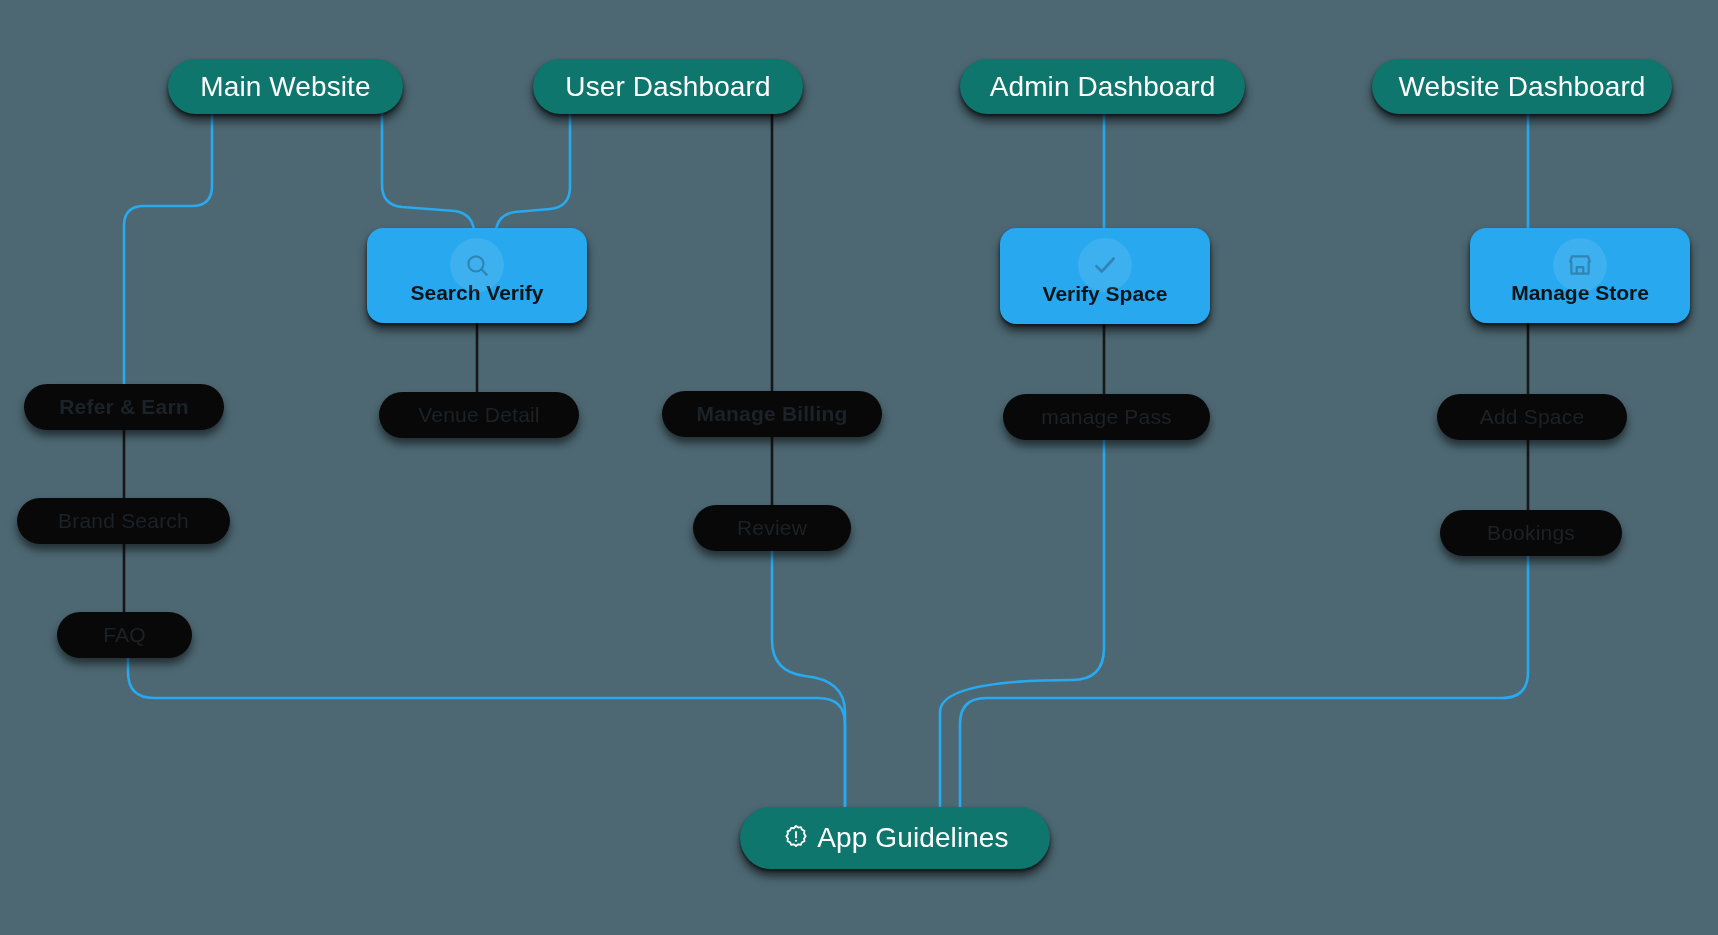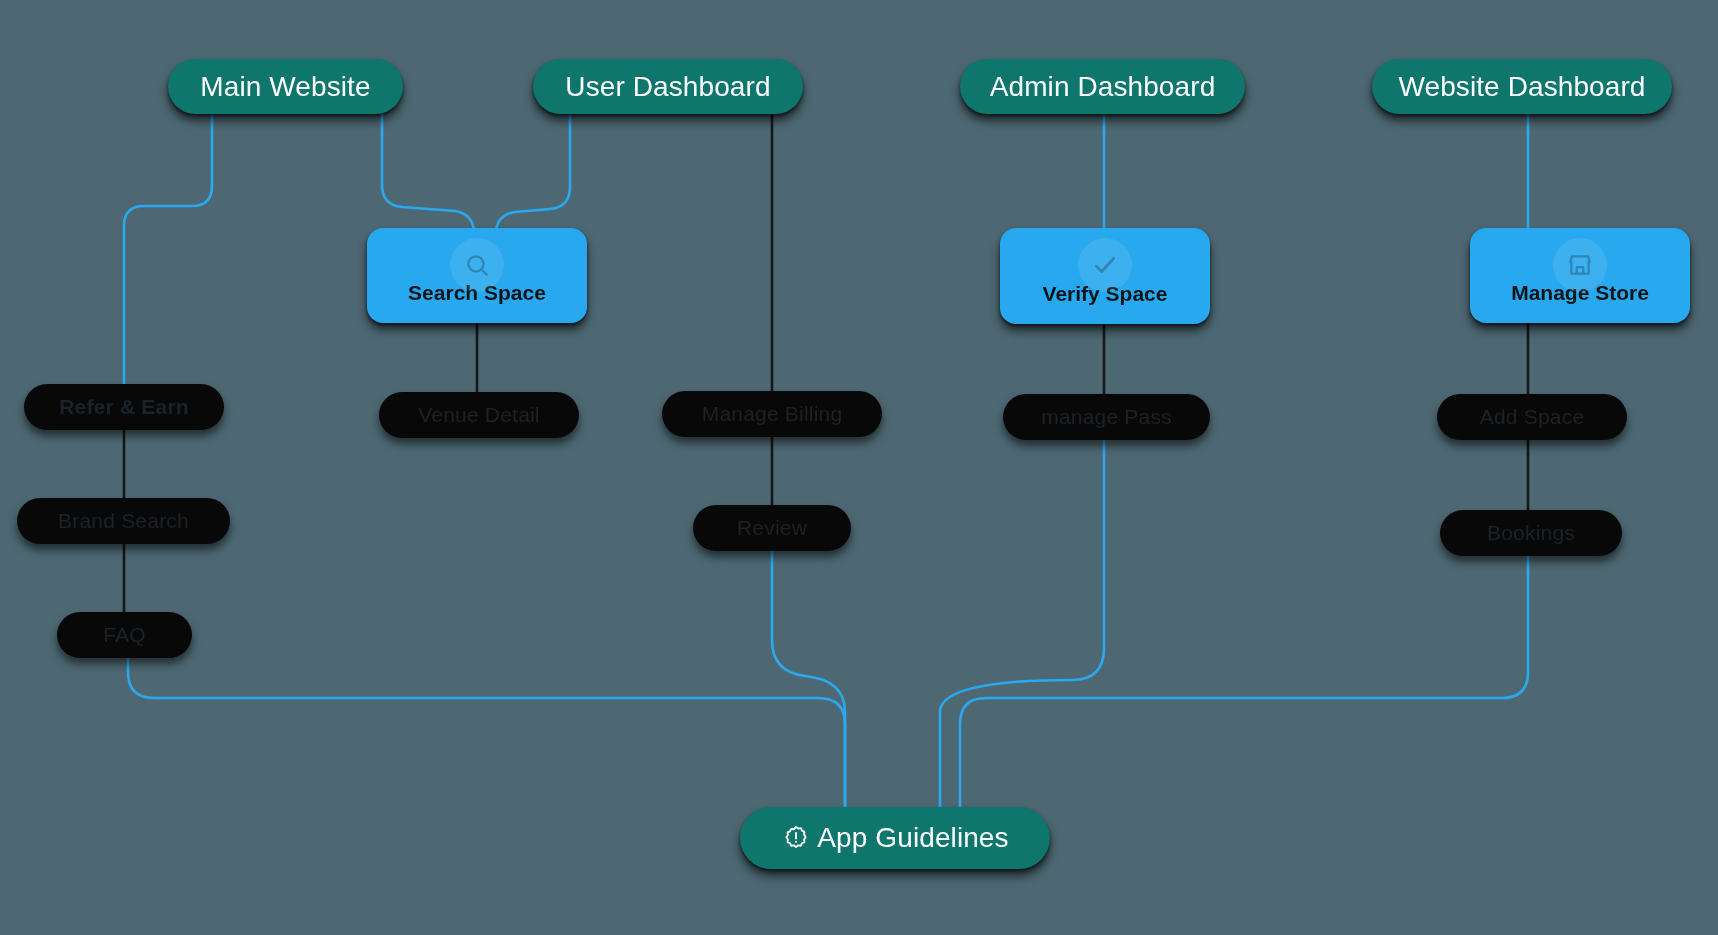--- a/index.html
+++ b/index.html
@@ -73,21 +73,21 @@
     height: 54px;
     border-radius: 50%;
     background: rgba(255,255,255,0.10);
     display: flex;
     align-items: center;
     justify-content: center;
   }
   .watermark svg { opacity: 0.28; display:block; }
   .guideline-inner {
     display: flex;
-    align-items: center;
+    align-items: flex-start;
     gap: 6px;
   }
   .badge-icon {
     display: flex;
     align-items: center;
     justify-content: center;
     width: 30px;
     height: 30px;
   }
 </style>
@@ -151,21 +151,21 @@
     <span>Website Dashboard</span>
   </div>
 
   <div class="node rect primary-dark-text" style="left:367px; top:228px; width:220px; height:95px;">
     <span class="watermark">
       <svg width="26" height="26" viewBox="0 0 24 24" fill="none" stroke="#0d1418" stroke-width="2" stroke-linecap="round" stroke-linejoin="round">
         <circle cx="11" cy="11" r="7"></circle>
           <line x1="16" y1="16" x2="21" y2="21"></line>
       </svg>
     </span>
-    <span>Search Space</span>
+    <span>Search Verify</span>
   </div>
 
   <div class="node rect primary-dark-text" style="left:1000px; top:228px; width:210px; height:96px;">
     <span class="watermark">
       <svg width="26" height="26" viewBox="0 0 24 24" fill="none" stroke="#0d1418" stroke-width="2.4" stroke-linecap="round" stroke-linejoin="round">
         <polyline points="4,13 9,18 20,6"></polyline>
       </svg>
     </span>
     <span>Verify Space</span>
   </div>
@@ -190,21 +190,21 @@
   </div>
 
   <div class="node dark" style="left:57px; top:612px; width:135px; height:46px;">
     <span>FAQ</span>
   </div>
 
   <div class="node dark" style="left:379px; top:392px; width:200px; height:46px;">
     <span>Venue Detail</span>
   </div>
 
-  <div class="node dark" style="left:662px; top:391px; width:220px; height:46px;">
+  <div class="node dark" style="left:662px; top:391px; width:220px; height:46px;font-weight:bold;">
     <span>Manage Billing</span>
   </div>
 
   <div class="node dark" style="left:693px; top:505px; width:158px; height:46px;">
     <span>Review</span>
   </div>
 
   <div class="node dark" style="left:1003px; top:394px; width:207px; height:46px;">
     <span>manage Pass</span>
   </div>

